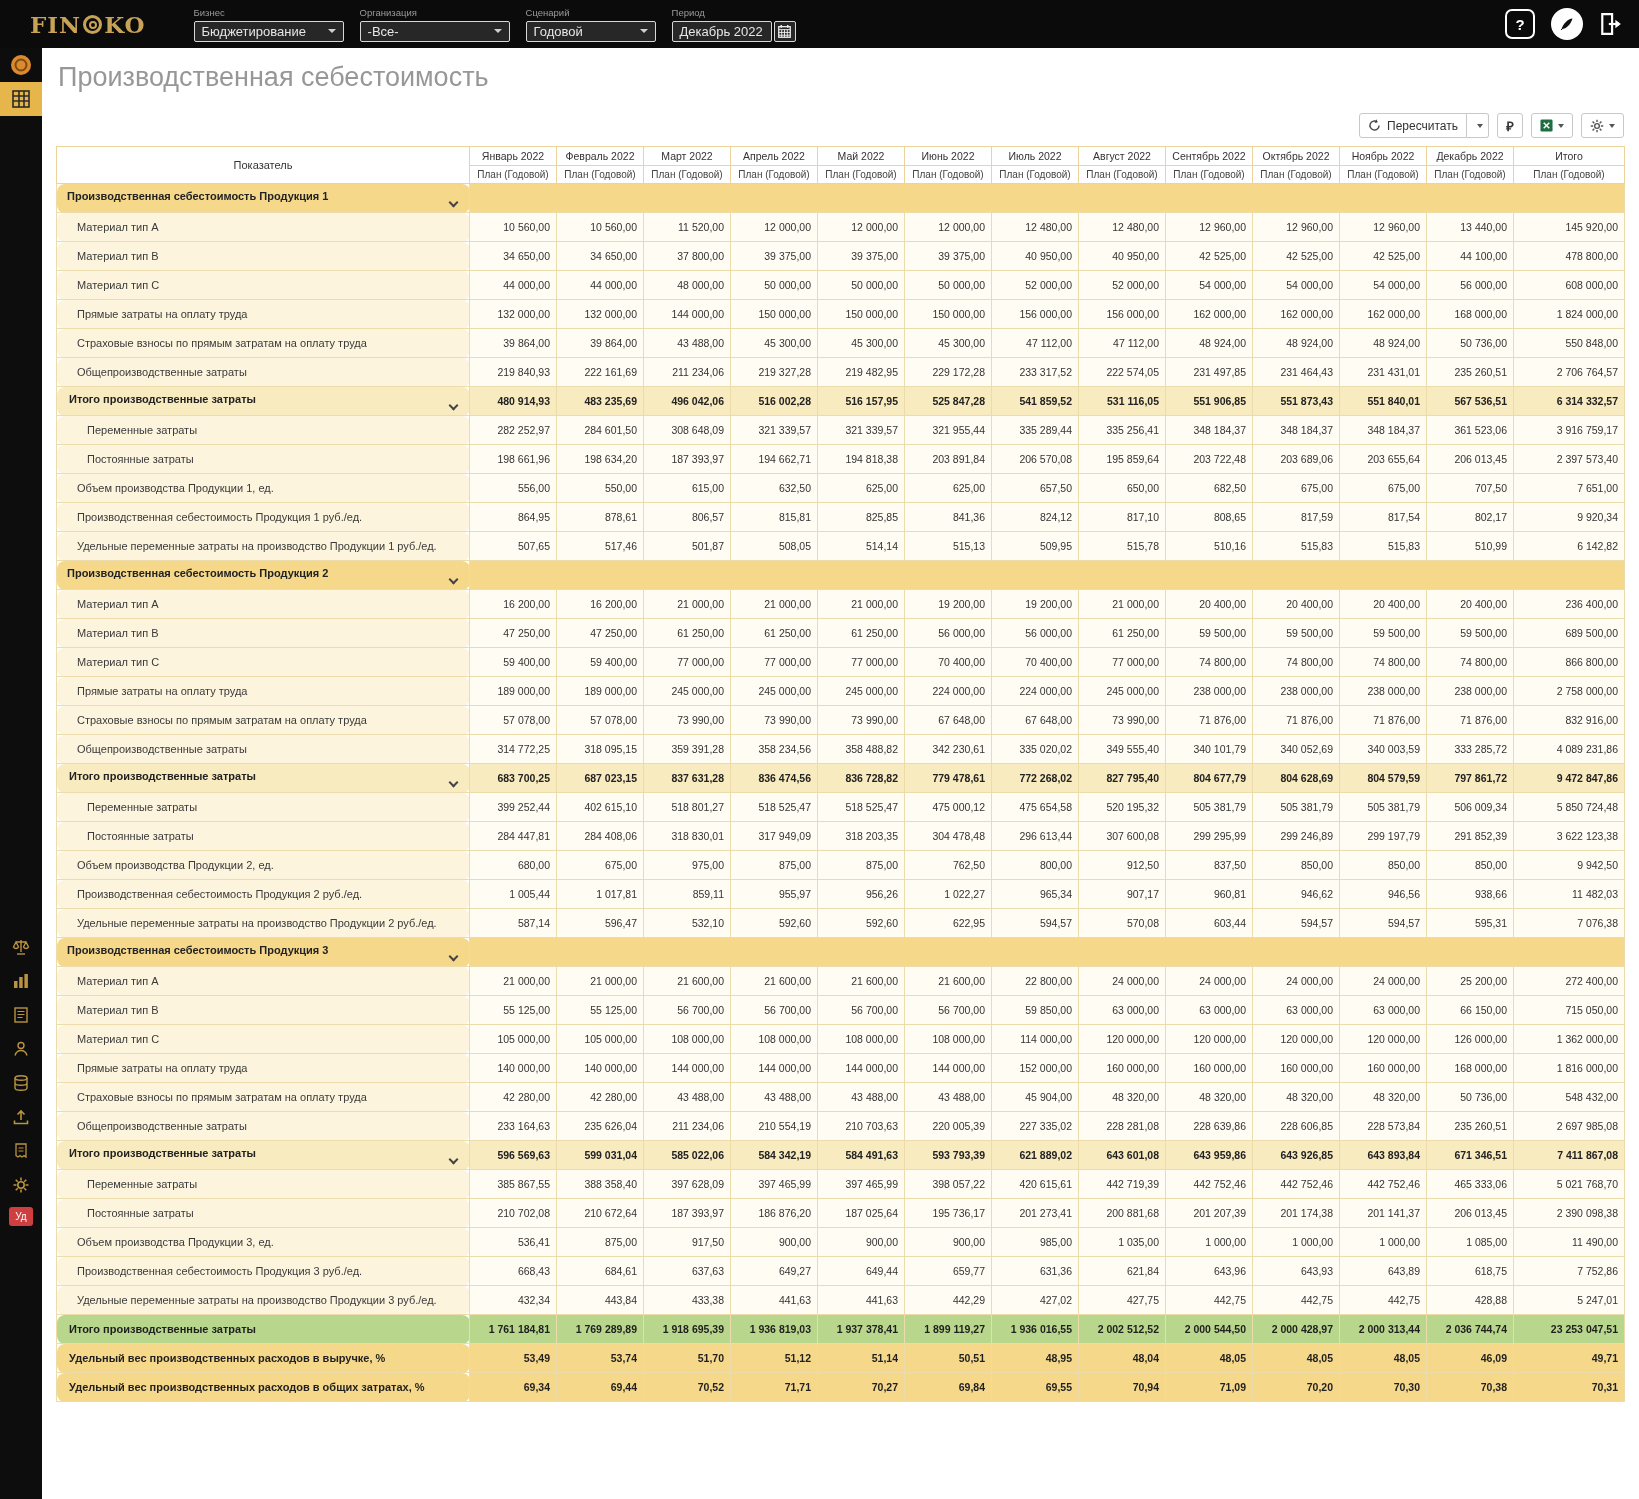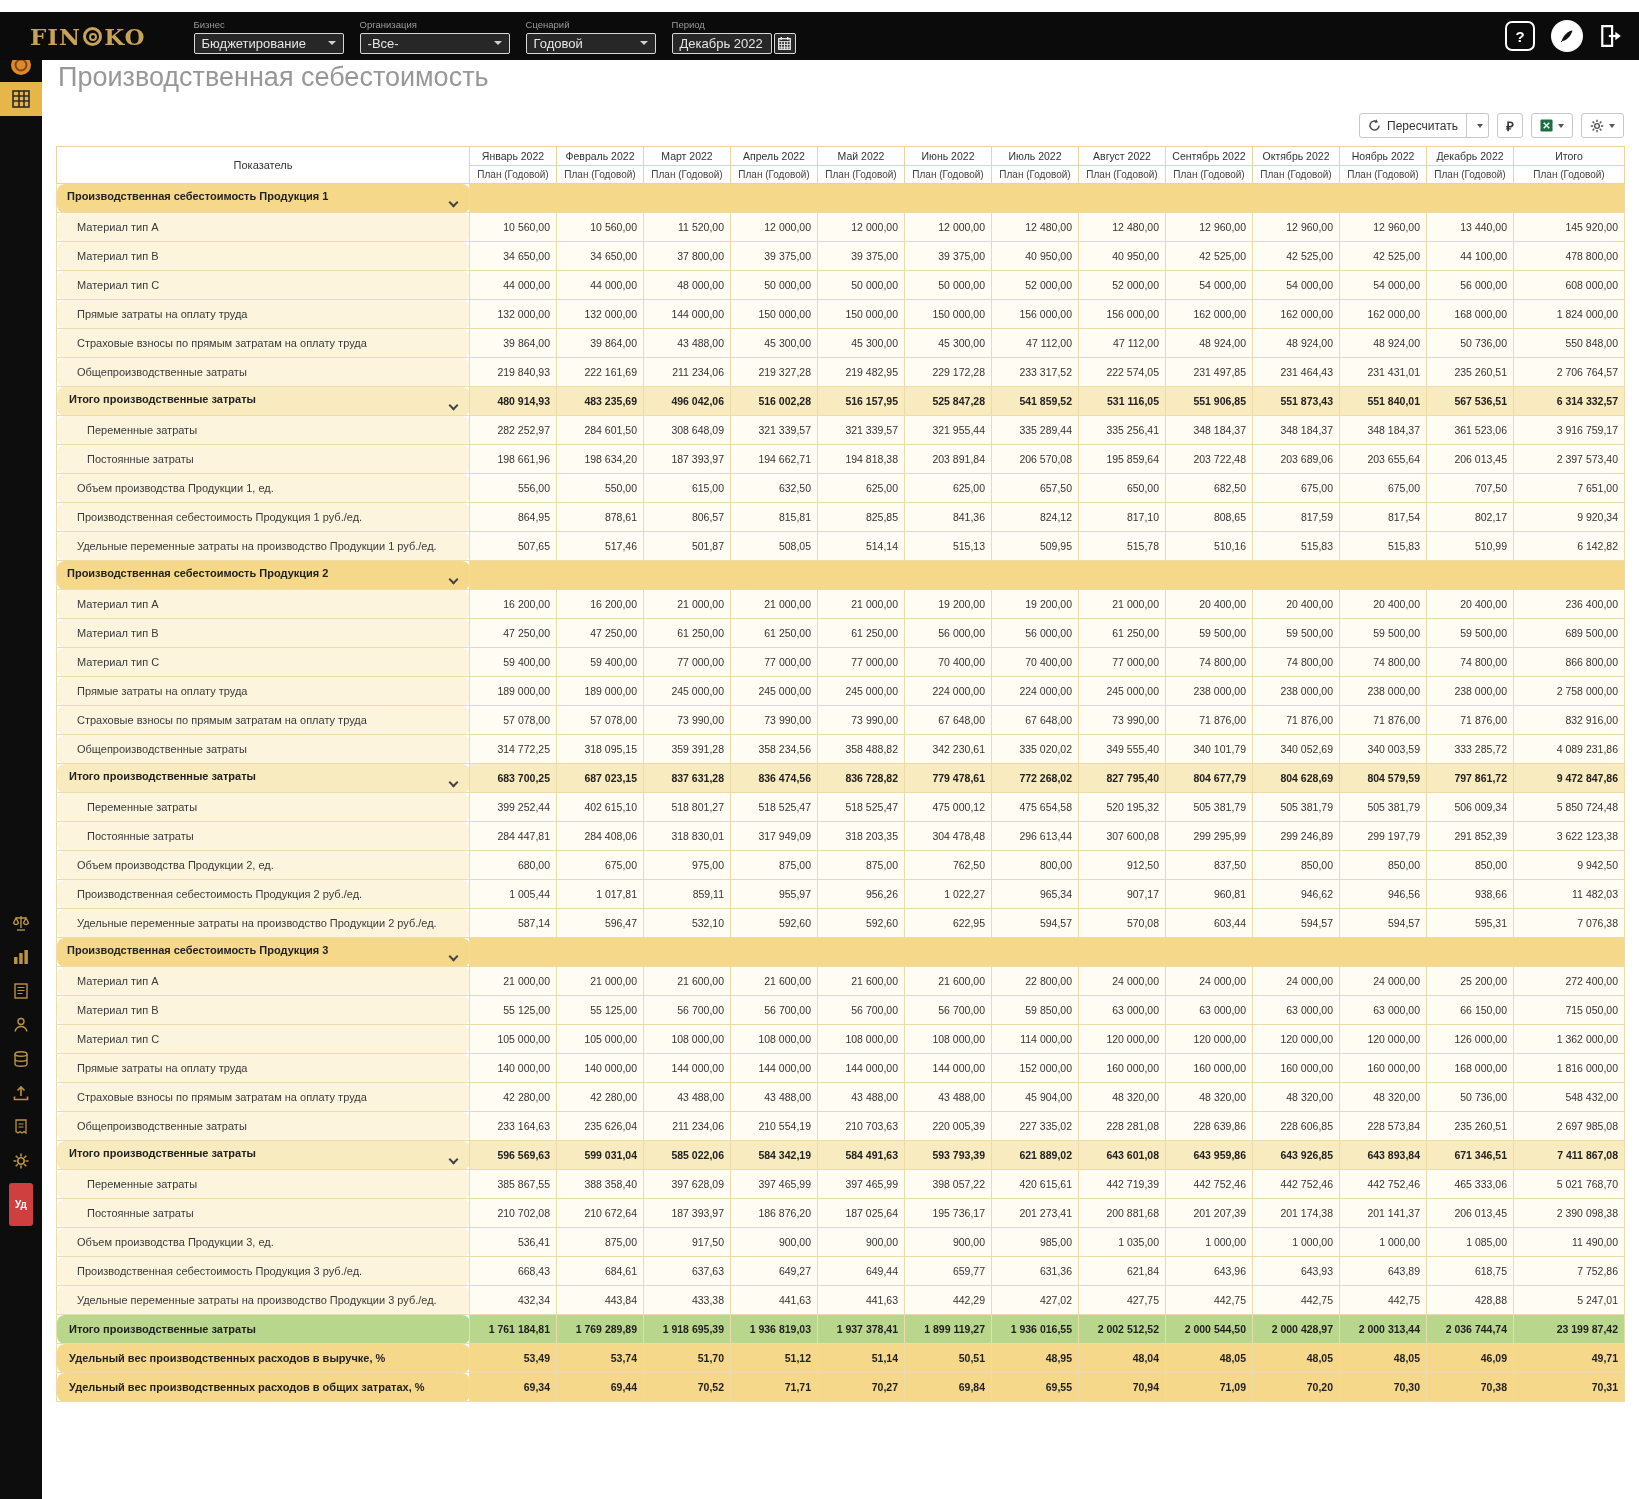--- a/index.html
+++ b/index.html
@@ -4,21 +4,21 @@
 <style>
   * { box-sizing: border-box; }
   html,body { margin:0; padding:0; }
   body {
     width:1639px; height:1499px; overflow:hidden; background:#fff;
     font-family:"Liberation Sans", sans-serif; position:relative;
   }
 
   
   .topbar { position:absolute; top:0; left:0; right:0; height:48px; background:#0b0b0b;
-            display:flex; align-items:center; z-index:6;margin-top:12px; }
+            display:flex; align-items:center; z-index:6; }
   .logo { font-family:"DejaVu Serif", serif; font-weight:700; font-size:23px; color:#c7a257;
           letter-spacing:1px; margin-left:30px; display:flex; align-items:center; cursor:pointer; }
   .logo-o { display:inline-block; width:19px; height:19px; border:3px solid #c7a257; border-radius:50%;
             margin:0 2px; position:relative; color:transparent; }
   .logo-o::after { content:''; position:absolute; left:3px; top:3px; width:4px; height:4px;
             border:2px solid #c7a257; border-radius:50%; }
   .filters { display:flex; gap:16px; margin-left:48px; }
   .flabel { font-size:9.5px; color:#9a9a9a; display:block; margin-bottom:3px; }
   .fcontrol { height:21px; background:#272727; border:1px solid #d8d8d8; border-radius:2px;
               color:#e6e6e6; font-size:13px; display:flex; align-items:center;
@@ -35,22 +35,22 @@
                font-size:15px; font-weight:bold; }
   .hbtn.feather { width:32px; height:32px; background:#fff; border-radius:50%; }
 
   
   .sidebar { position:absolute; top:48px; left:0; bottom:0; width:42px; background:#0d0d0d;
              display:flex; flex-direction:column; align-items:center; z-index:5; }
   .side-item { width:42px; height:34px; display:flex; align-items:center; justify-content:center; cursor:pointer; }
   .side-item.active { background:#e7b64a; }
   .side-spacer { flex:1; }
   .side-pad { height:268px; }
-  .side-badge { background:#cf3f3f; color:#fff; font-size:10px; font-weight:bold; border-radius:3px;
-                padding:16px 6px; margin:5px 0; cursor:pointer; white-space:nowrap; }
+  .side-badge { background:#cf3f3f; color:#fff; font-size:10px; font-weight:normal; border-radius:3px;
+                padding:4px 6px; margin:5px 0; cursor:pointer; white-space:nowrap; }
 
   
   .main { position:absolute; left:42px; top:48px; right:0; bottom:0; background:#fff; }
   h1.title { font-size:27px; font-weight:400; color:#979797; margin:14px 0 20px 16px; }
   .toolbar { display:flex; justify-content:flex-end; align-items:center; gap:8px; margin:0 15px 8px 0; }
   .btn-group { display:flex; }
   .tbtn { height:25px; background:#fff; border:1px solid #c8c8c8; border-radius:3px; display:inline-flex;
           align-items:center; font-size:12px; color:#333; padding:8px 8px; cursor:pointer; font-family:inherit; }
   .btn-group .tbtn:first-child { border-radius:3px 0 0 3px; }
   .btn-group .tbtn + .tbtn { border-radius:0 3px 3px 0; border-left:none; padding:0 5px; }
@@ -908,21 +908,21 @@
           <td class="num">1 918 695,39</td>
           <td class="num">1 936 819,03</td>
           <td class="num">1 937 378,41</td>
           <td class="num">1 899 119,27</td>
           <td class="num">1 936 016,55</td>
           <td class="num">2 002 512,52</td>
           <td class="num">2 000 544,50</td>
           <td class="num">2 000 428,97</td>
           <td class="num">2 000 313,44</td>
           <td class="num">2 036 744,74</td>
-          <td class="num">23 199 87,42</td>
+          <td class="num">23 253 047,51</td>
         </tr>
         <tr class="row-gold">
           <td class="label">Удельный вес производственных расходов в выручке, %</td>
           <td class="num">53,49</td>
           <td class="num">53,74</td>
           <td class="num">51,70</td>
           <td class="num">51,12</td>
           <td class="num">51,14</td>
           <td class="num">50,51</td>
           <td class="num">48,95</td>

